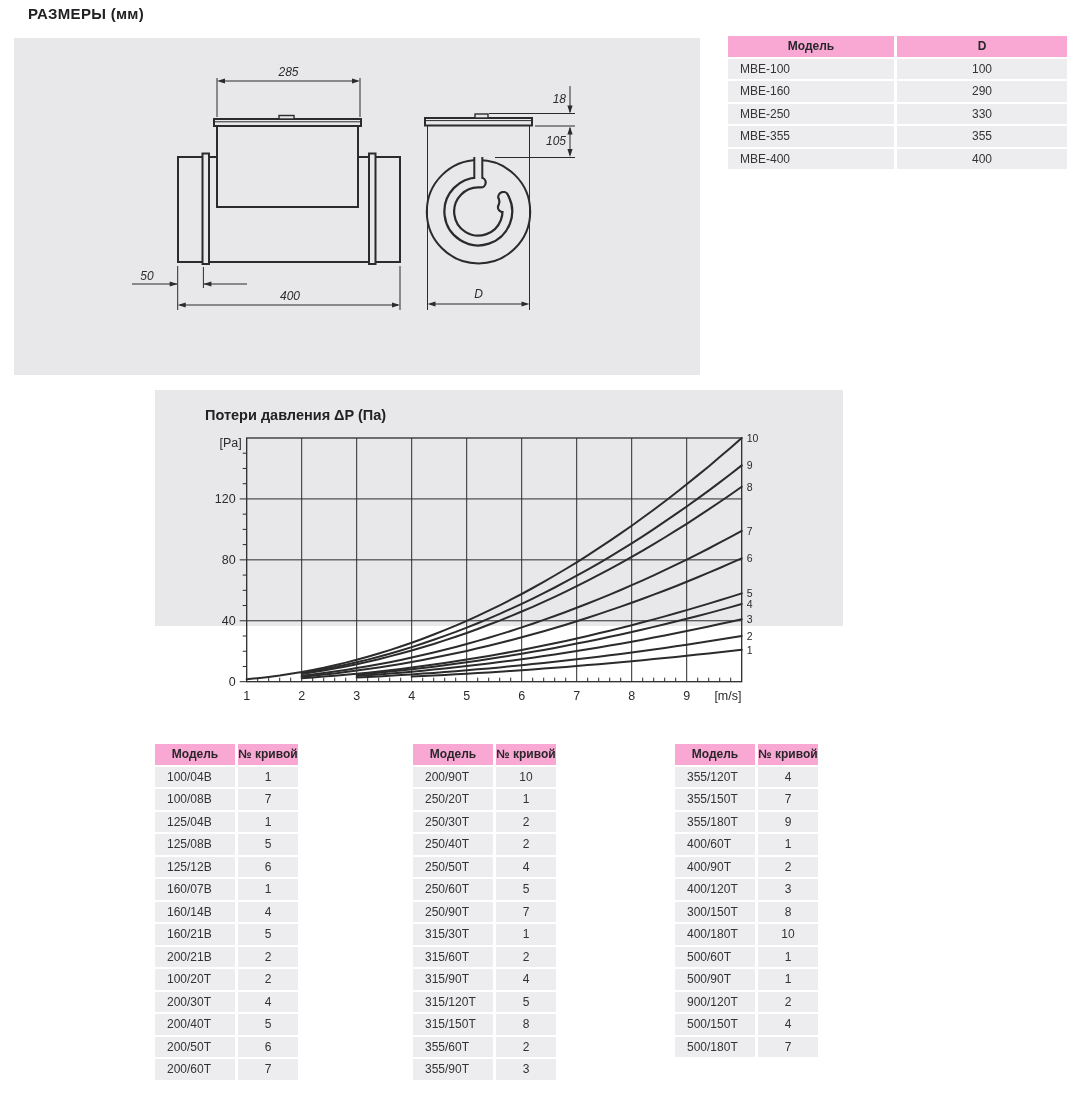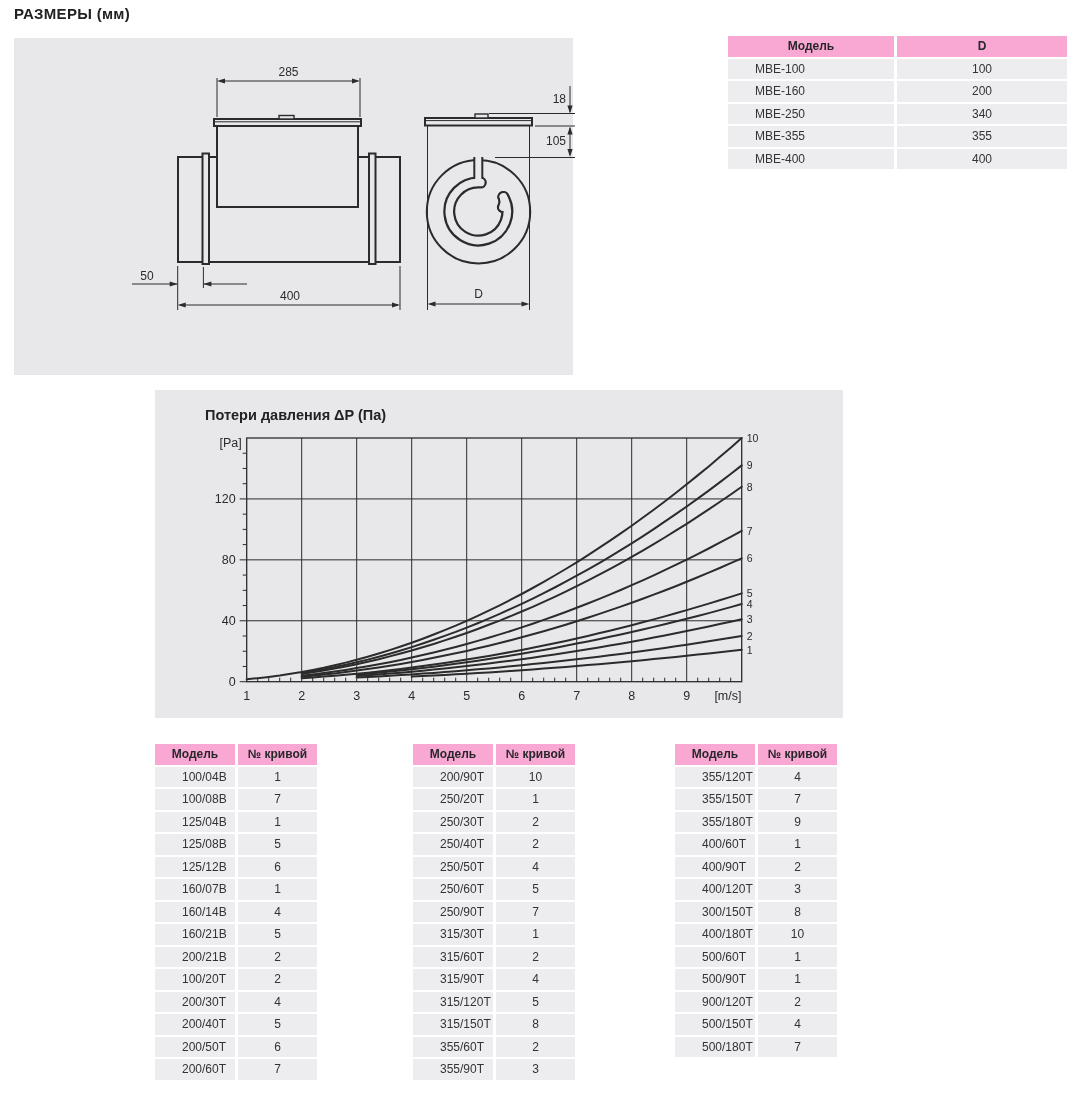--- a/index.html
+++ b/index.html
@@ -2,44 +2,44 @@
 <html><head>
 <meta charset="utf-8">
 <style>
   html,body{margin:0;padding:0;}
   body{
     width:1071px;height:1099px;position:relative;background:#ffffff;
     font-family:"Liberation Sans","DejaVu Sans",sans-serif;color:#2b2b2c;
     -webkit-font-smoothing:antialiased;
   }
   #page-title{
-    position:absolute;left:14px;top:5px;margin:0;
+    position:absolute;left:28px;top:5px;margin:0;
     font-size:15px;font-weight:bold;letter-spacing:.3px;color:#222224;
   }
   .panel{position:absolute;background:#e8e8ea;}
-  #drawing-panel{left:14px;top:38px;width:559px;height:337px;}
-  #chart-panel{left:155px;top:390px;width:688px;height:328px;}
+  #drawing-panel{left:14px;top:38px;width:686px;height:337px;font-style:italic;}
+  #chart-panel{left:155px;top:390px;width:688px;height:236px;}
   #chart-title{
     position:absolute;left:50px;top:17px;font-size:14.5px;font-weight:bold;color:#222224;
   }
   
   .dtable{position:absolute;}
   .trow{display:flex;gap:3px;margin-bottom:2px;}
   .tcell{
     background:#ededef;height:20.5px;line-height:20.5px;
     font-size:12px;text-align:center;box-sizing:border-box;color:#333335;
     white-space:nowrap;overflow:hidden;
   }
   .trow.thead .tcell{background:#f9a8d4;font-weight:bold;color:#28282a;}
-  .trow.tdata .tcell.c0{text-align:left;padding-left:27px;}
+  .trow.tdata .tcell.c0{text-align:left;padding-left:12px;}
   #d-table{left:728px;top:36px;}
   #d-table .c0{width:166px;}
   #d-table .c1{width:170px;}
   .ctable .c0{width:80px;}
-  .ctable .c1{width:79px;}
+  .ctable .c1{width:60px;}
   .ctable .tdata .c0{padding-left:11px;}
   #curve-table-1{left:155px;top:744px;}
   #curve-table-2{left:413px;top:744px;}
   #curve-table-3{left:675px;top:744px;}
   
   svg text{font-family:"Liberation Sans","DejaVu Sans",sans-serif;fill:#2b2b2c;}
   .ln{stroke:#2b2b2c;stroke-width:2;fill:none;}
   .lnf{stroke:#2b2b2c;stroke-width:2;fill:#e8e8ea;}
   .lnf1{stroke:#2b2b2c;stroke-width:1.4;fill:#e8e8ea;}
   .dim{stroke:#2b2b2c;stroke-width:1;fill:none;}
@@ -138,25 +138,25 @@
     <div class="trow thead">
       <div class="tcell c0">Модель</div>
       <div class="tcell c1">D</div>
     </div>
     <div class="trow tdata">
       <div class="tcell c0">MBE-100</div>
       <div class="tcell c1">100</div>
     </div>
     <div class="trow tdata">
       <div class="tcell c0">MBE-160</div>
-      <div class="tcell c1">200</div>
+      <div class="tcell c1">290</div>
     </div>
     <div class="trow tdata">
       <div class="tcell c0">MBE-250</div>
-      <div class="tcell c1">340</div>
+      <div class="tcell c1">330</div>
     </div>
     <div class="trow tdata">
       <div class="tcell c0">MBE-355</div>
       <div class="tcell c1">355</div>
     </div>
     <div class="trow tdata">
       <div class="tcell c0">MBE-400</div>
       <div class="tcell c1">400</div>
     </div>
   </div>

